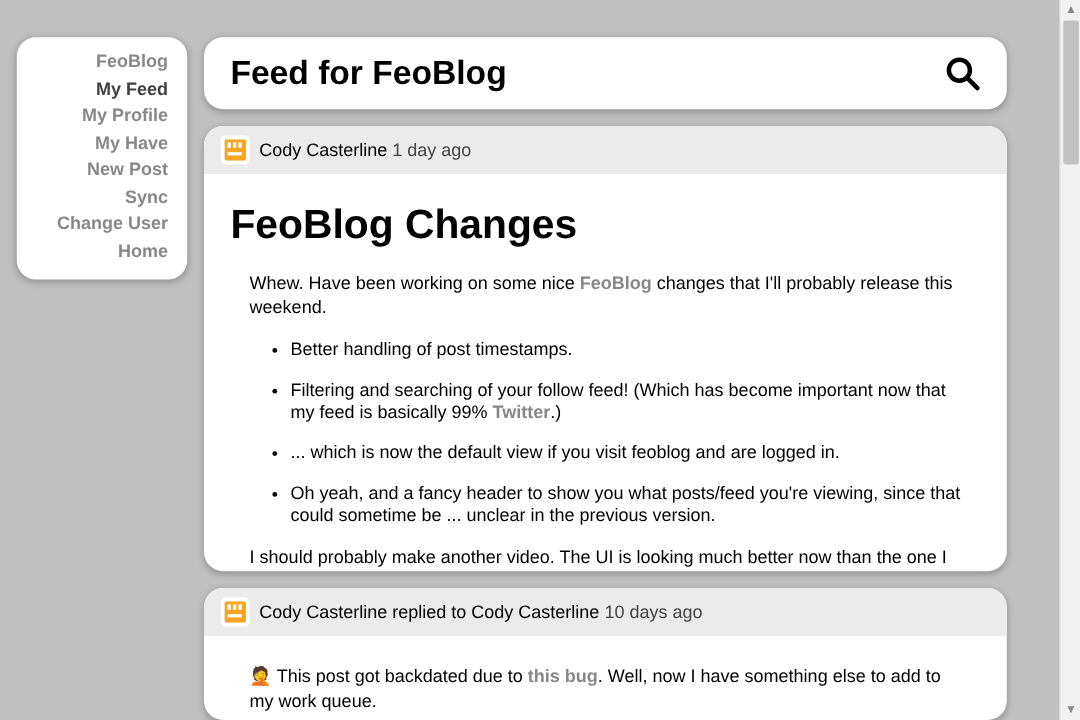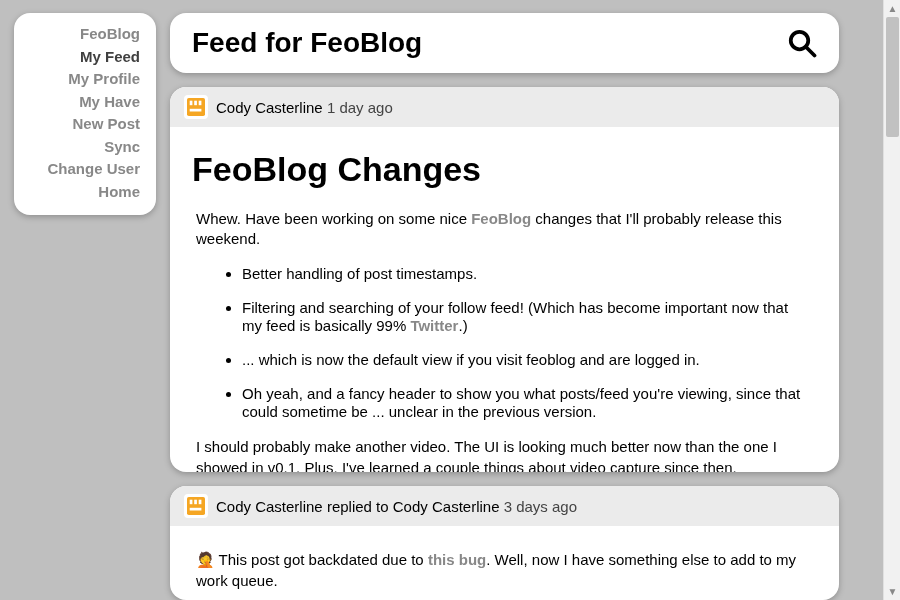--- a/index.html
+++ b/index.html
@@ -41,21 +41,21 @@
       position: absolute;
       top: 17px;
       left: 2px;
       width: 13px;
       height: 120px;
       background: #c1c1c1;
       border-radius: 2px;
     }
     .layout {
       display: flex;
-      padding: 13px 14px 0 14px;
+      padding: 31px 14px 0 14px;
       gap: 14px;
       width: 853px;
       height: 600px;
     }
     .sidebar {
       background: #fff;
       border-radius: 16px;
       box-shadow: 0 2px 6px rgba(0,0,0,0.25);
       padding: 10px 16px 12px 16px;
       width: 142px;
@@ -133,21 +133,21 @@
       padding: 14px 22px 18px 22px;
       font-size: 15px;
       line-height: 1.35;
     }
     .post-body h1 {
       font-size: 34px;
       font-weight: bold;
       margin: 6px 0 16px 0;
     }
     .post-body p {
-      margin: 10px 4px;
+      margin: 10px 16px;
     }
     .post-body ul {
       margin: 10px 0 10px 34px;
     }
     .post-body li {
       margin: 16px;
       line-height: 1.2;
     }
     .link {
       color: #888;
@@ -222,21 +222,21 @@
           <svg viewBox="0 0 20 20">
             <rect x="0" y="0" width="20" height="20" fill="#f5a623" rx="2"></rect>
             <rect x="3" y="3" width="3" height="5" fill="#fff"></rect>
             <rect x="8" y="3" width="3" height="5" fill="#fff"></rect>
             <rect x="13" y="3" width="3" height="5" fill="#fff"></rect>
             <rect x="3" y="12" width="13" height="3" fill="#fff"></rect>
           </svg>
         </div>
         <div class="byline">
           <span class="author">Cody Casterline</span><span> replied to </span><span class="author">Cody Casterline</span>
-          <span class="time">3 days ago</span>
+          <span class="time">10 days ago</span>
         </div>
       </div>
       <div class="post-body">
         <p>
           <span>🤦 This post got backdated due to </span><span class="link">this bug</span><span>. Well, now I have something else to add to my work queue.</span>
         </p>
       </div>
     </div>
 
   </div>

